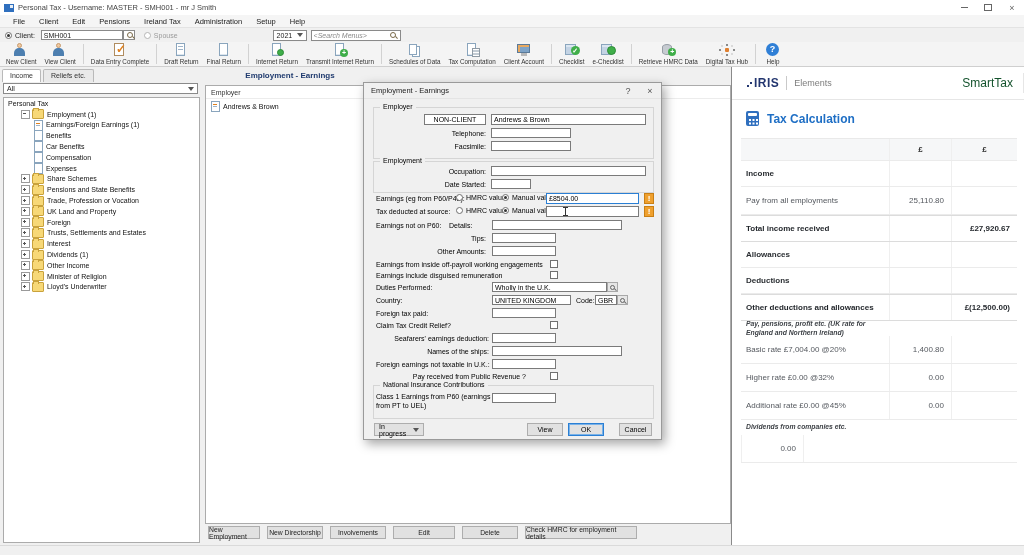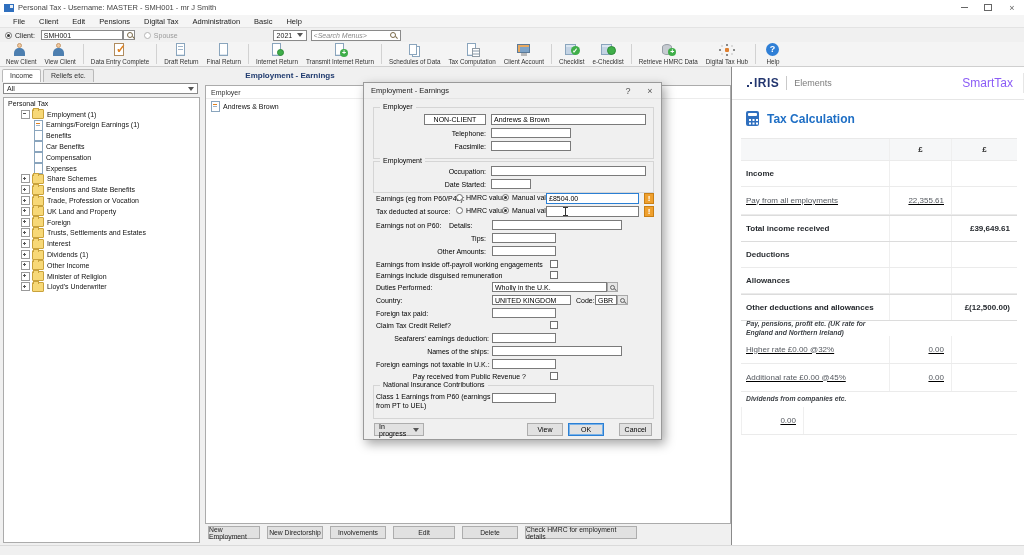--- a/index.html
+++ b/index.html
@@ -85,38 +85,38 @@
   #main-buttons .btn:nth-child(5){width:56px;}
   #main-buttons .btn:nth-child(6){width:112px;}
   
   #smarttax{left:731px;top:67px;width:354px;height:478px;background:#fff;border-left:1px solid #8a8a8a;box-sizing:border-box;}
   #st-header{position:absolute;left:0;top:0;width:100%;height:33px;border-bottom:1px solid #e6e6e6;display:flex;align-items:center;box-sizing:border-box;padding-left:14px;}
   .iris-mark{width:7px;height:10px;position:relative;margin-right:1px;}
   .iris-mark::before{content:'';position:absolute;left:1px;bottom:1px;width:2px;height:2px;background:#23366f;box-shadow:3px -3px 0 #23366f;}
   #iris-text{font-size:12px;font-weight:bold;color:#23366f;letter-spacing:.5px;}
   .vr{width:1px;height:14px;background:#c9c9c9;margin:0 7px;}
   #elements-text{font-size:9px;color:#7d7d7d;}
-  #smarttax-title{margin-left:auto;font-size:12px;color:#8b5cf6;}
+  #smarttax-title{margin-left:auto;font-size:12px;color:#14532d;}
   .hdr-icon{width:30px;display:flex;align-items:center;justify-content:center;border-left:1px solid #e6e6e6;height:20px;}
   #st-help{width:11px;height:11px;border:1px solid #8a8a8a;border-radius:50%;color:#8a8a8a;font-size:8px;line-height:11px;text-align:center;}
   #tc-heading{position:absolute;left:14px;top:44px;display:flex;align-items:center;gap:8px;}
   .calcicon{width:13px;height:15px;background:#2f6fbe;border-radius:2px;position:relative;}
   .calcicon::before{content:'';position:absolute;left:2px;top:2px;right:2px;height:3px;background:#fff;border-radius:1px;}
   .calcicon::after{content:'';position:absolute;left:2.5px;top:8px;width:2px;height:2px;background:#fff;box-shadow:3.5px 0 0 #fff,7px 0 0 #fff,0 3.5px 0 #fff,3.5px 3.5px 0 #fff,7px 3.5px 0 #fff;}
   #tc-title{font-size:12px;font-weight:bold;color:#1f6fc5;}
   #tc-table{position:absolute;left:9px;top:71px;width:276px;}
   .tc-row{display:flex;align-items:center;border-bottom:1px solid #ebebeb;box-sizing:border-box;}
   .tc-label{flex:1;font-size:8px;color:#55595f;padding-left:5px;line-height:1.25;}
   .tc-c1,.tc-c2{width:62px;text-align:right;font-size:8px;color:#55595f;border-left:1px solid #efefef;align-self:stretch;display:flex;align-items:center;justify-content:flex-end;box-sizing:border-box;padding-right:7px;}
   .tc-c2{width:66px;}
   .tc-row.header{height:23px;background:#f6f7f8;border-top:1px solid #e9e9e9;}
   .tc-row.header .tc-c1,.tc-row.header .tc-c2{font-weight:bold;color:#333;justify-content:center;padding-right:0;}
   .tc-row.section{height:26px;}
   .tc-row.section .tc-label{font-weight:bold;color:#2b2f33;}
-  .tc-row.normal{height:28px;text-decoration:underline;}
+  .tc-row.normal{height:28px;}
   .tc-row.total{height:27px;border-top:1px solid #dcdcdc;border-bottom:1px solid #dcdcdc;}
   .tc-row.total .tc-label,.tc-row.total .tc-c2{font-weight:bold;color:#1f2328;}
   .tc-row.subhead{height:15px;border-bottom:none;}
   .tc-row.subhead .tc-label{font-size:6.8px;font-weight:bold;font-style:italic;color:#3f4348;}
   #st-scroll{position:absolute;right:2px;top:71px;width:7px;height:400px;background:#f3f3f3;}
   #st-thumb{position:absolute;left:1px;top:1px;width:5px;height:46px;background:#bdbdbd;}
   #st-down{position:absolute;right:2px;top:472px;width:0;height:0;border-left:3px solid transparent;border-right:3px solid transparent;border-top:4px solid #8a8a8a;}
   
   #bottom-strip{left:0;top:545px;width:1024px;height:10px;background:#f0f0f0;border-top:1px solid #dadada;}
   
@@ -153,23 +153,23 @@
     <div class="wc wc-max"></div>
     <div class="wc">×</div>
   </div>
 </div>
 
 <div class="abs" id="menubar">
     <span class="menu-item">File</span>
     <span class="menu-item">Client</span>
     <span class="menu-item">Edit</span>
     <span class="menu-item">Pensions</span>
-    <span class="menu-item">Digital Tax</span>
+    <span class="menu-item">Ireland Tax</span>
     <span class="menu-item">Administration</span>
-    <span class="menu-item">Basic</span>
+    <span class="menu-item">Setup</span>
     <span class="menu-item">Help</span>
   </div>
 
 <div class="abs" id="clientbar">
   <span class="radio sel" style="margin:0 3px 0 5px;"></span>
   <span>Client:</span>
   <div class="fieldbox" style="width:82px;margin-left:6px;">
       <span>SMH001</span>
     </div>
   <div class="fieldbox" style="width:12px;justify-content:center;">
@@ -396,47 +396,52 @@
         <div class="tc-c1">£</div>
         <div class="tc-c2">£</div>
       </div>
       <div class="tc-row section">
         <div class="tc-label">Income</div>
         <div class="tc-c1"></div>
         <div class="tc-c2"></div>
       </div>
       <div class="tc-row normal">
         <div class="tc-label">Pay from all employments</div>
-        <div class="tc-c1">22,355.61</div>
+        <div class="tc-c1">25,110.80</div>
         <div class="tc-c2"></div>
       </div>
       <div class="tc-row total">
         <div class="tc-label">Total income received</div>
         <div class="tc-c1"></div>
-        <div class="tc-c2">£39,649.61</div>
+        <div class="tc-c2">£27,920.67</div>
+      </div>
+      <div class="tc-row section">
+        <div class="tc-label">Allowances</div>
+        <div class="tc-c1"></div>
+        <div class="tc-c2"></div>
       </div>
       <div class="tc-row section">
         <div class="tc-label">Deductions</div>
-        <div class="tc-c1"></div>
-        <div class="tc-c2"></div>
-      </div>
-      <div class="tc-row section">
-        <div class="tc-label">Allowances</div>
         <div class="tc-c1"></div>
         <div class="tc-c2"></div>
       </div>
       <div class="tc-row total">
         <div class="tc-label">Other deductions and allowances</div>
         <div class="tc-c1"></div>
         <div class="tc-c2">£(12,500.00)</div>
       </div>
       <div class="tc-row subhead">
         <div class="tc-label">Pay, pensions, profit etc. (UK rate for England and Northern Ireland)</div>
         <div class="tc-c1" style="border-left: none;"></div>
         <div class="tc-c2" style="border-left: none;"></div>
+      </div>
+      <div class="tc-row normal">
+        <div class="tc-label">Basic rate £7,004.00 @20%</div>
+        <div class="tc-c1">1,400.80</div>
+        <div class="tc-c2"></div>
       </div>
       <div class="tc-row normal">
         <div class="tc-label">Higher rate £0.00 @32%</div>
         <div class="tc-c1">0.00</div>
         <div class="tc-c2"></div>
       </div>
       <div class="tc-row normal">
         <div class="tc-label">Additional rate £0.00 @45%</div>
         <div class="tc-c1">0.00</div>
         <div class="tc-c2"></div>

